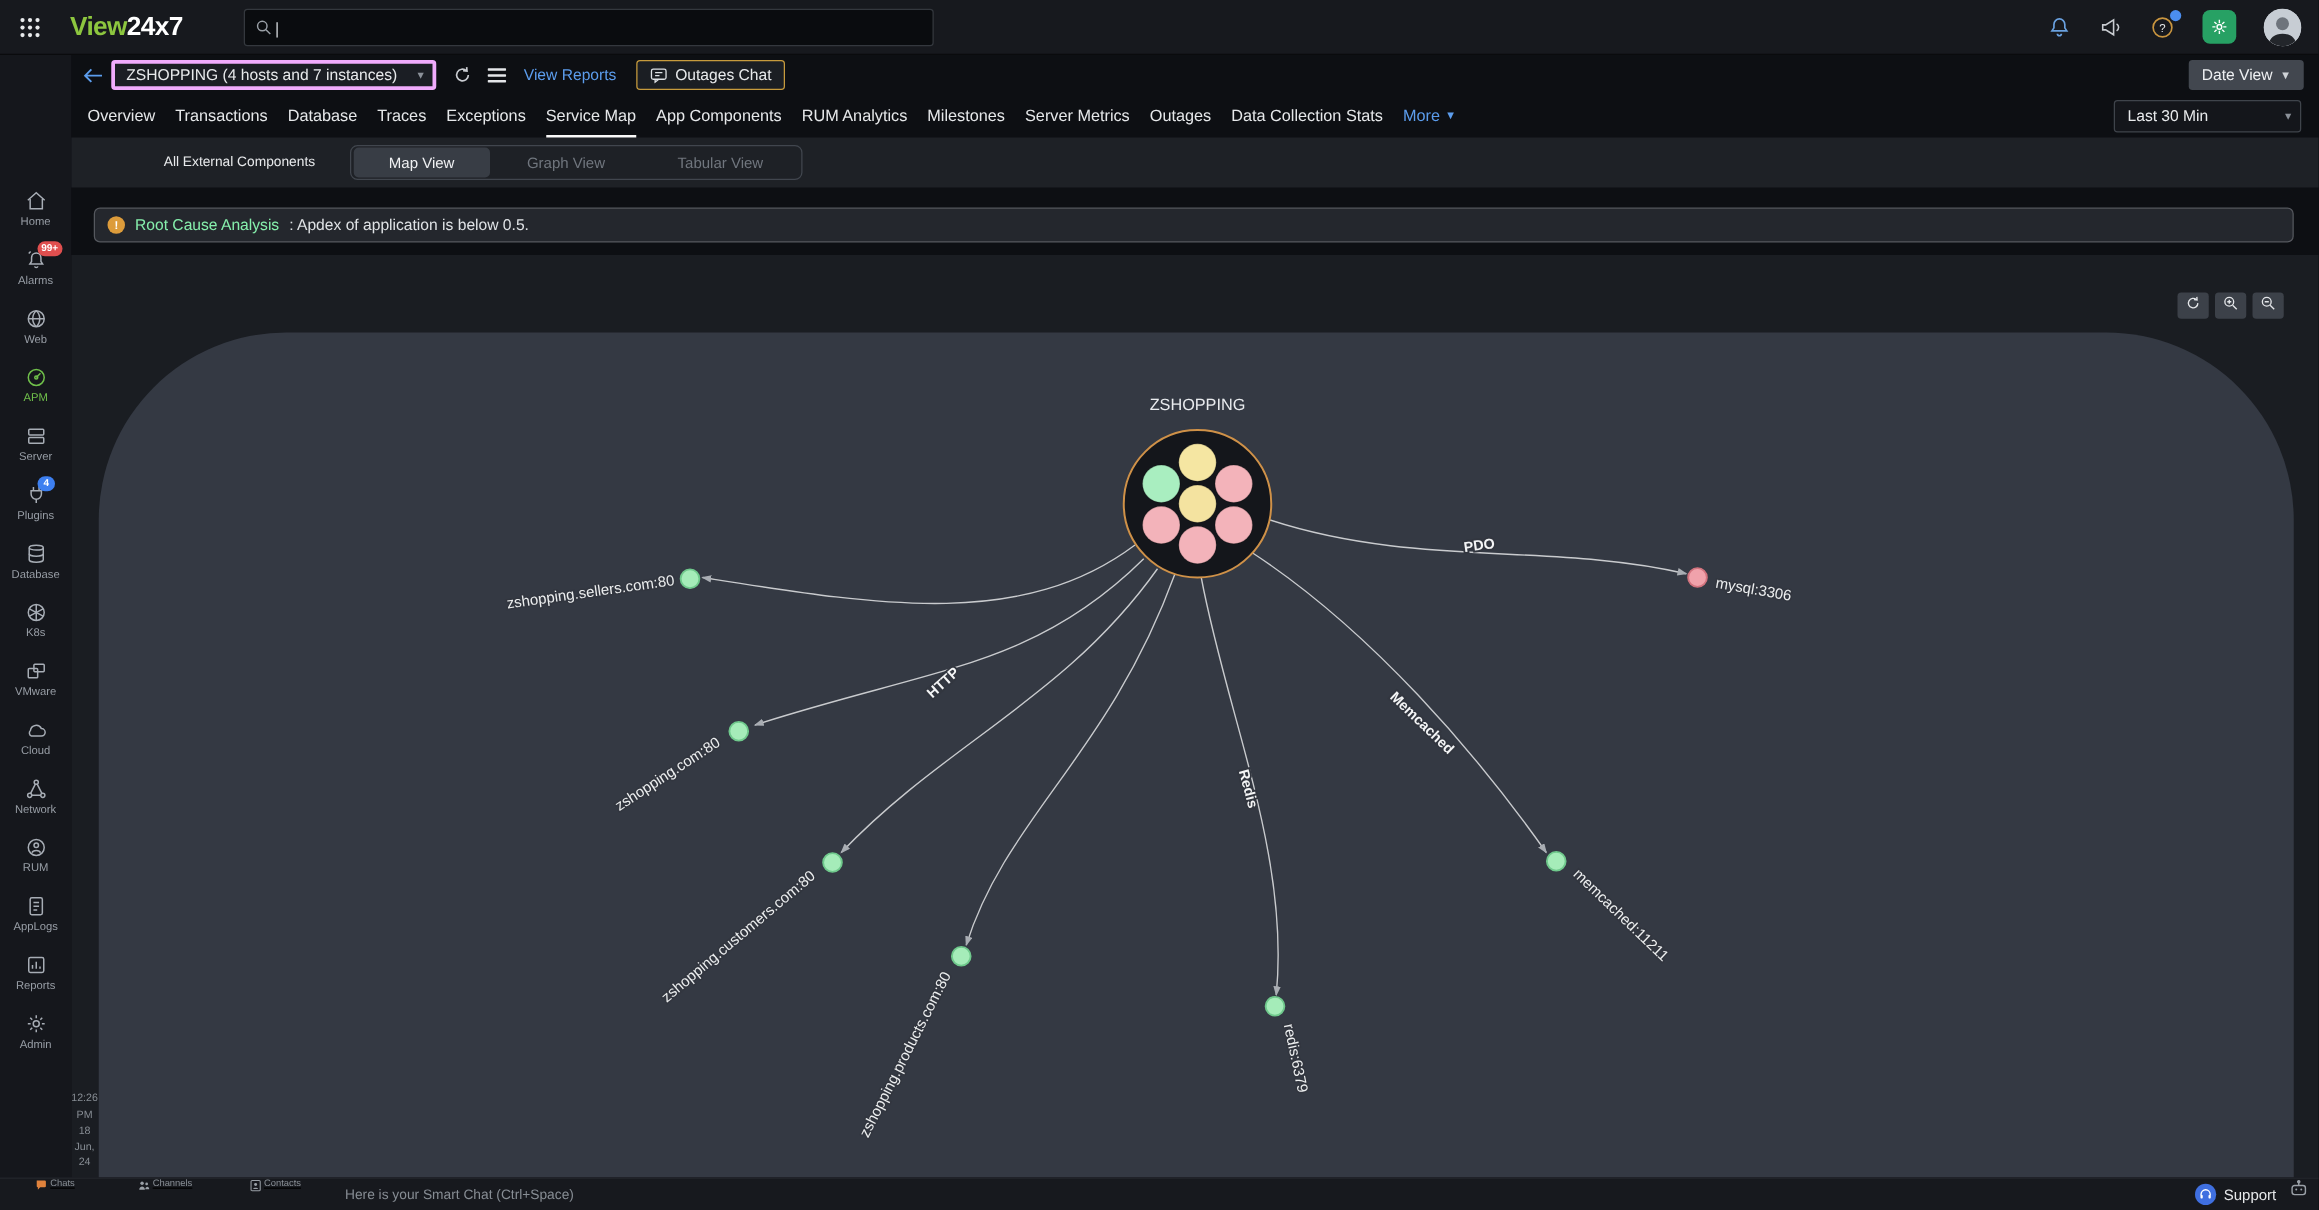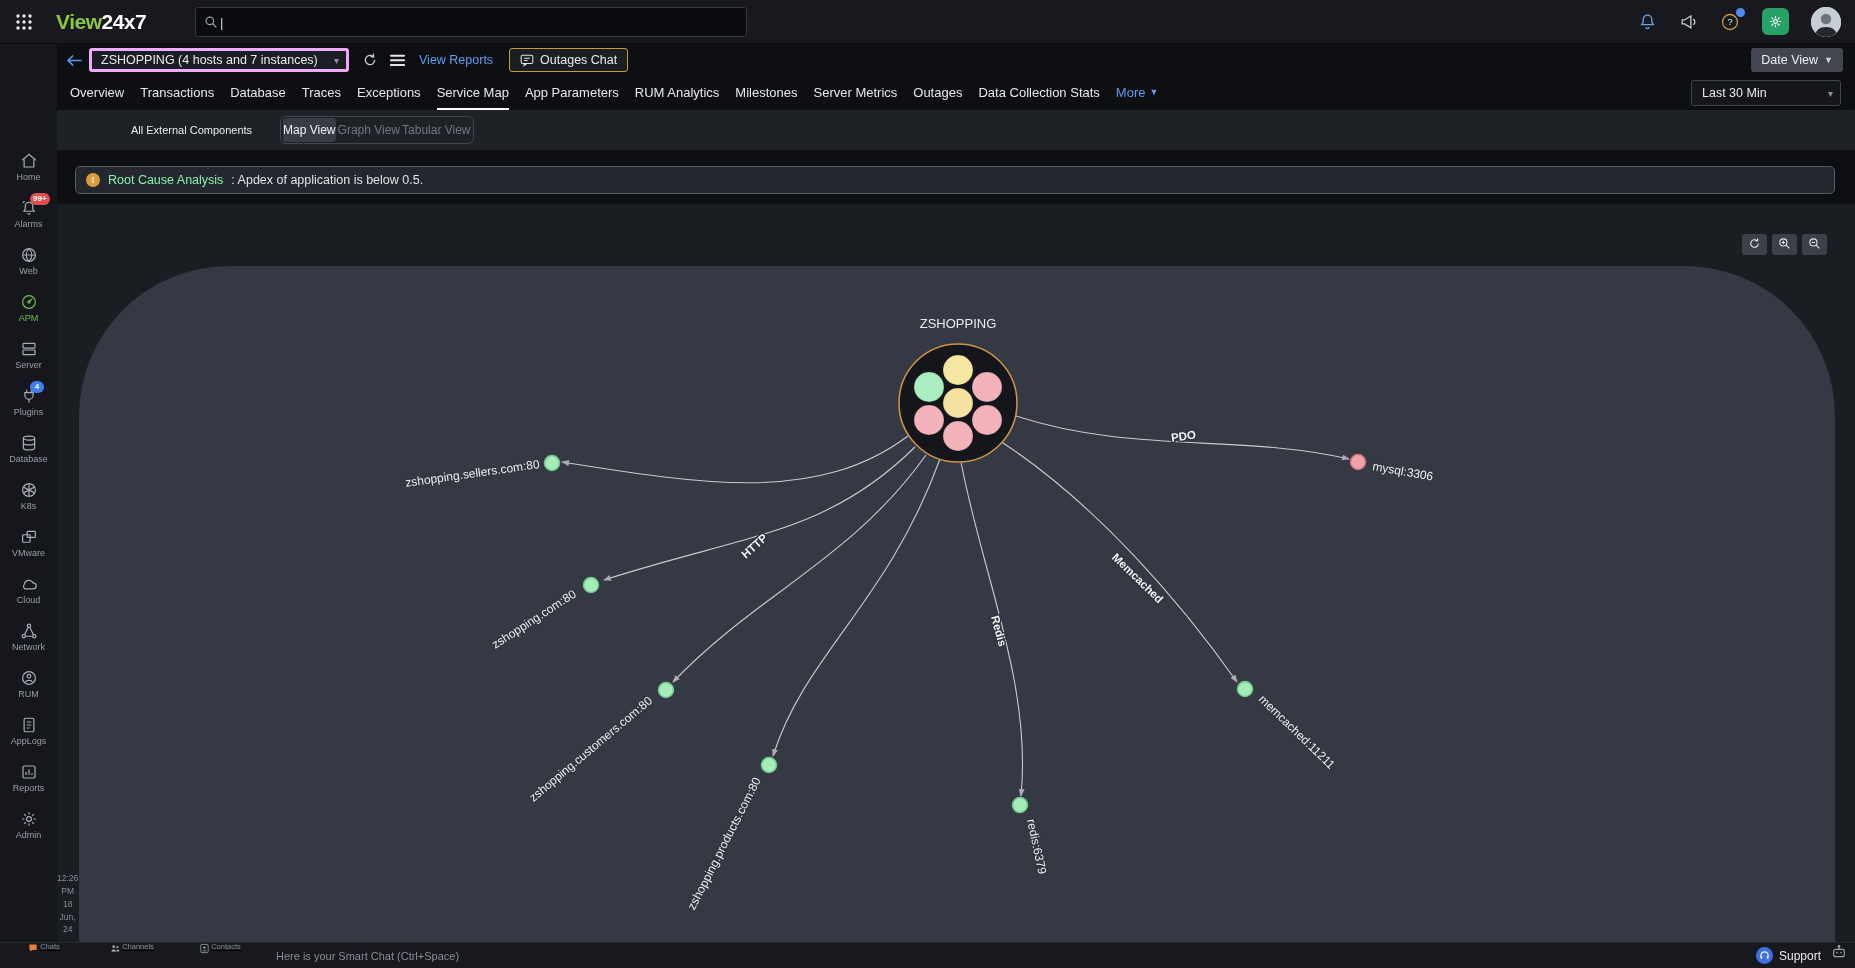--- a/index.html
+++ b/index.html
@@ -63,21 +63,21 @@
   .tab.more { color:#5c9ded; gap:4px; }
   .tab.more .cv { font-size:9px; }
   .timerange { position:absolute; right:14px; top:4px; width:150px; height:26px; border:1px solid #3f444b;
     border-radius:3px; background:#14161b; display:flex; align-items:center; padding:0 22px 0 10px;
     color:#e8eaec; font-size:12.5px; cursor:pointer; }
 
   .subbar { height:40px; background:#1e2126; display:flex; align-items:center; padding-left:30px; flex:0 0 auto; }
   .subbar-title { font-size:11px; color:#e8eaec;margin-left:44px; }
   .seg-ctl { margin-left:28px; height:28px; border:1px solid #41464e; border-radius:6px; display:flex;
     align-items:center; padding:0 2px; gap:2px; }
-  .seg { height:24px; display:flex; align-items:center; padding:0 0; font-size:12px; color:#70767e;
+  .seg { height:24px; display:flex; align-items:center; padding:0 28px; font-size:12px; color:#70767e;
     border-radius:4px; cursor:pointer; }
   .seg.active { background:#383d45; color:#f0f1f3; }
 
   .rca-banner { margin:16px 20px 0 18px; height:28px; border:1px solid #55585e; border-radius:5px;
     background:#24272d; display:flex; align-items:center; padding:0 10px; gap:8px; flex:0 0 auto; }
   .rca-ico { width:14px; height:14px; border-radius:50%; background:#dd9c3b; color:#fff; font-size:9px; font-weight:700;
     display:flex; align-items:center; justify-content:center; flex:0 0 auto; }
   .rca-title { font-size:12.5px; font-weight:400; color:#86efac; }
   .rca-msg { font-size:12.5px; color:#dfe2e5; }
 
@@ -332,21 +332,21 @@
       </div>
     </div>
 
     <div class="tabs-row">
       <div class="tab">Overview</div>
         <div class="tab">Transactions</div>
         <div class="tab">Database</div>
         <div class="tab">Traces</div>
         <div class="tab">Exceptions</div>
         <div class="tab active">Service Map</div>
-        <div class="tab">App Parameters</div>
+        <div class="tab">App Components</div>
         <div class="tab">RUM Analytics</div>
         <div class="tab">Milestones</div>
         <div class="tab">Server Metrics</div>
         <div class="tab">Outages</div>
         <div class="tab">Data Collection Stats</div>
         <div class="tab more">More<span class="cv">▼</span></div>
         <div class="timerange">
         <span>Last 30 Min</span>
         <span class="sel-caret">▾</span>
       </div>

